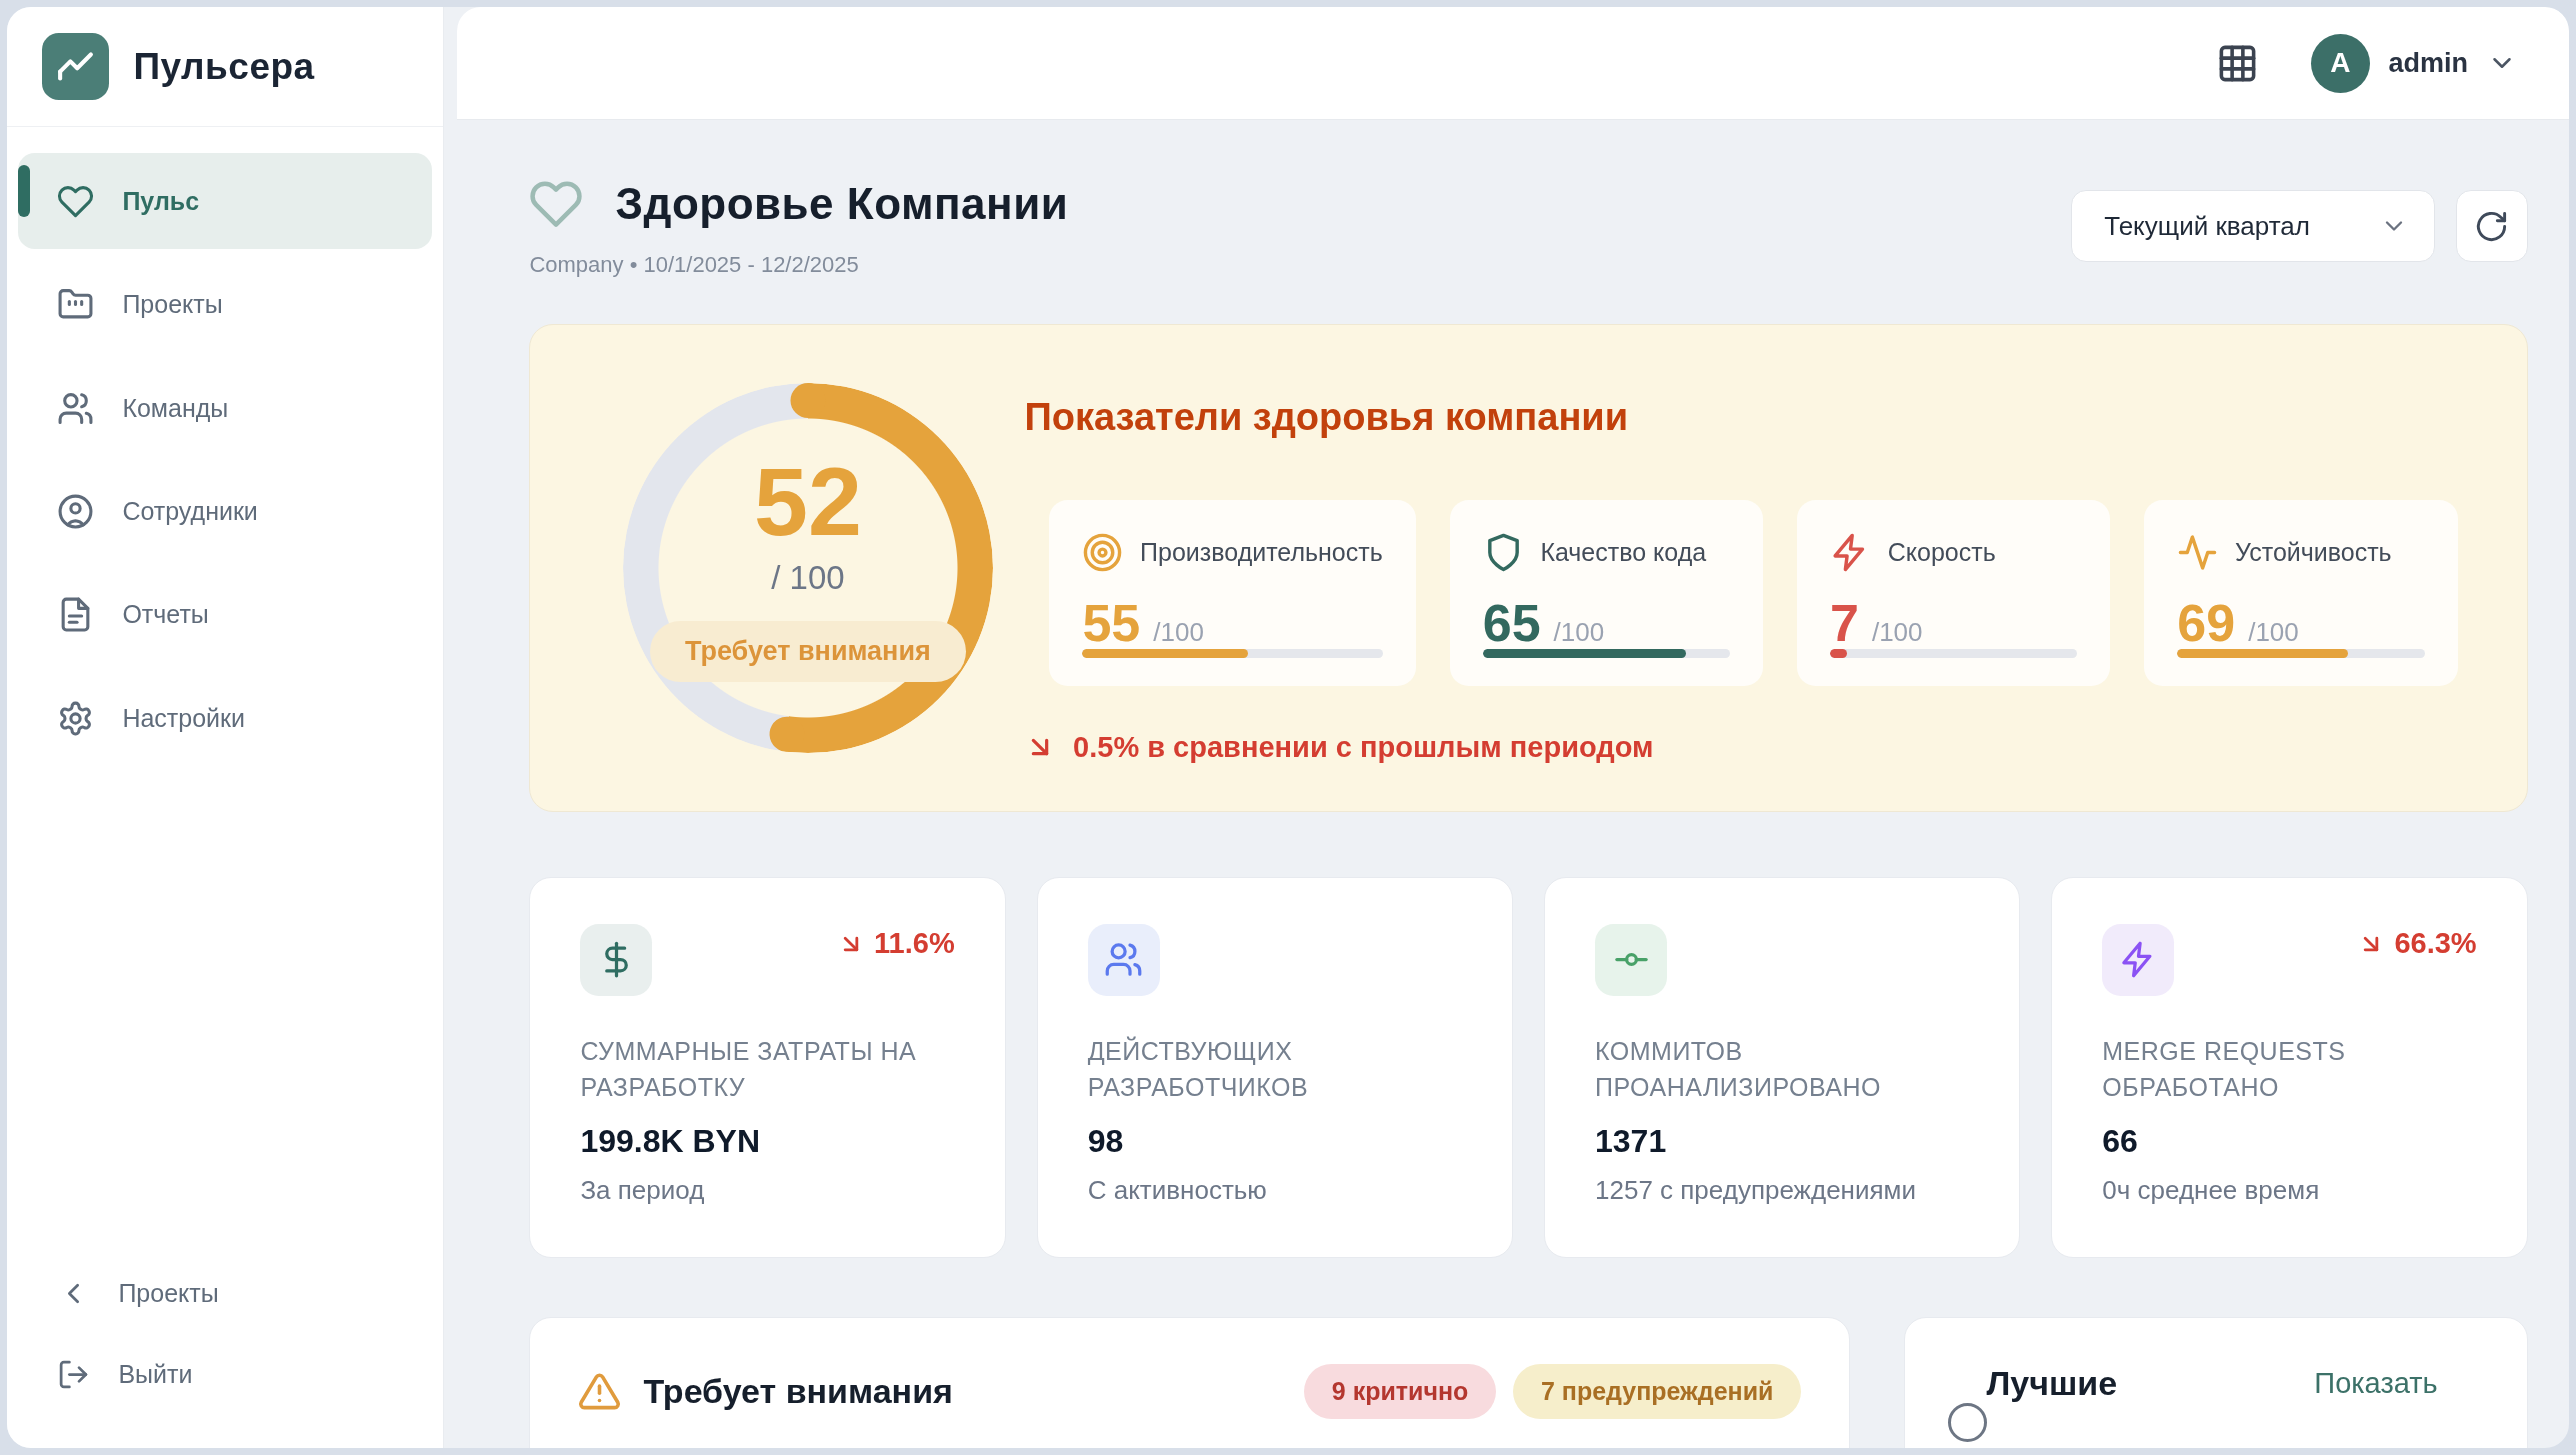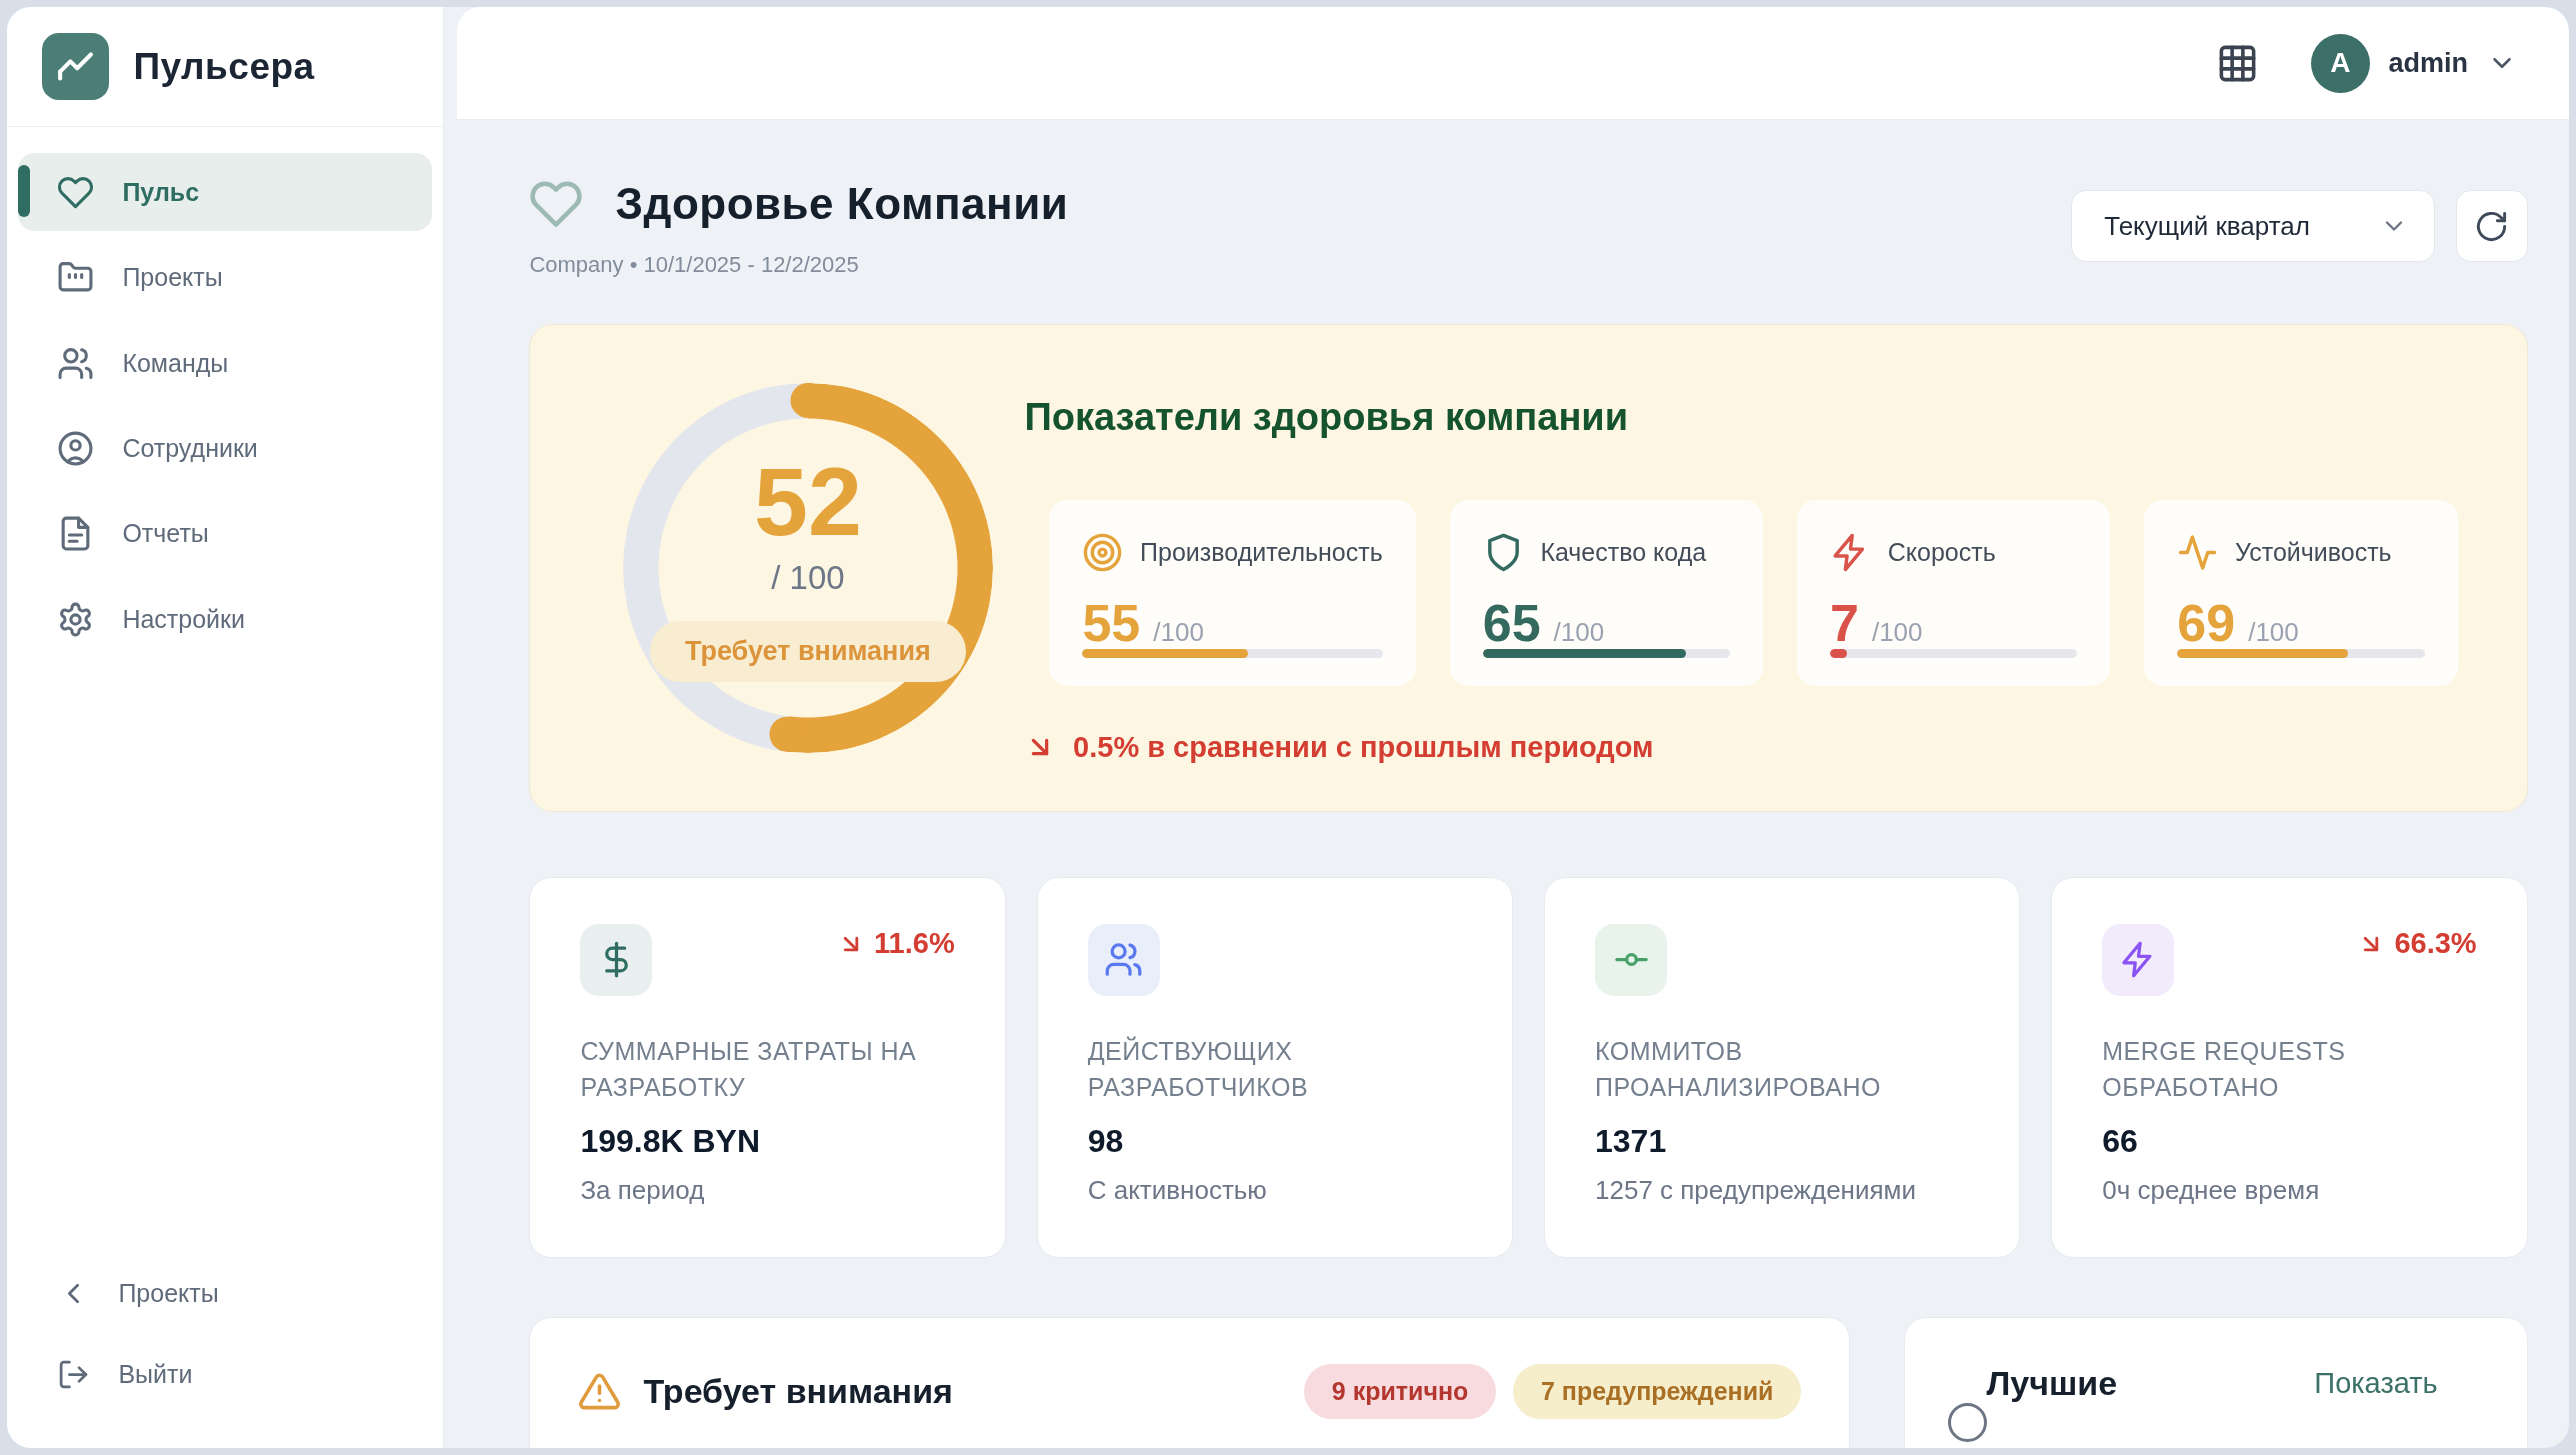--- a/index.html
+++ b/index.html
@@ -34,21 +34,21 @@
   .logo-tile {
     width:67px; height:67px; border-radius:16.7px;
     background:#4b7e77;
     display:flex; align-items:center; justify-content:center;
   }
   .brand-name { font-size:37px; font-weight:bold; color:#1b2534; letter-spacing:0.5px; }
   .nav { padding:26px 11px 0 11px; display:flex; flex-direction:column; gap:7.4px; }
   .nav-item {
     position:relative;
     display:flex; align-items:center; gap:28px;
-    height:78px; border-radius:16.7px;
+    height:96px; border-radius:16.7px;
     padding:0 0 0 39px;
     font-size:25px; color:#5f6b7a;
     cursor:pointer;
   }
   .nav-item .nicon { display:flex; color:#5f6b7a; }
   .nav-item.active { background:#e7eeec; color:#2f6d62; font-weight:bold; }
   .nav-item.active .nicon { color:#2f6d62; }
   .nav-item.active .accent {
     position:absolute; left:0; top:12px;
     width:12px; height:52px; border-radius:7.4px;
@@ -124,21 +124,21 @@
   .score { font-size:97px; font-weight:bold; line-height:1; }
   .score-suffix { margin-top:9.3px; font-size:33px; color:#6c7687; }
   .status-badge {
     margin-top:24px;
     background:#f8ecd1; color:#dc943a;
     font-size:27px; font-weight:bold;
     padding:15px 35px; border-radius:928px;
     white-space:nowrap;
   }
   .hero-right { flex:1; padding-top:71px; }
-  .hero-right h2 { font-size:38px; font-weight:bold; color:#14532d; }
+  .hero-right h2 { font-size:38px; font-weight:bold; color:#c2410c; }
   .metric-grid { margin-top:61px; display:grid; grid-template-columns:repeat(4,1fr); gap:34px;padding-left:25px; }
   .m-card {
     background:rgba(255,255,255,.78);
     border-radius:18.6px;
     height:186px;
     padding:32px 33px 28px 33px;
     display:flex; flex-direction:column;
   }
   .m-head { display:flex; align-items:center; gap:16.7px; font-size:25px; color:#434c59; white-space:nowrap; }
   .m-head .micon { display:flex; flex:none; }

